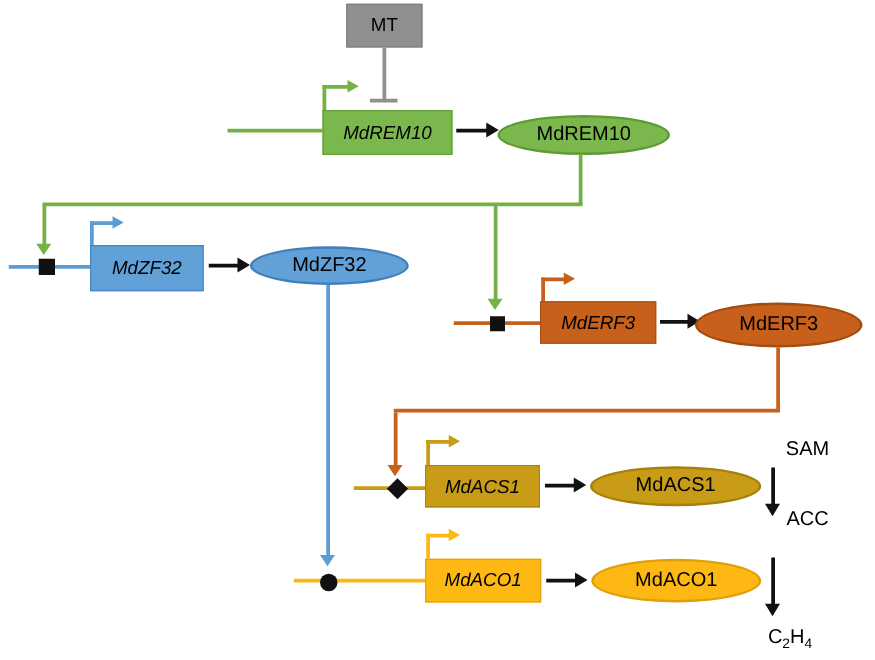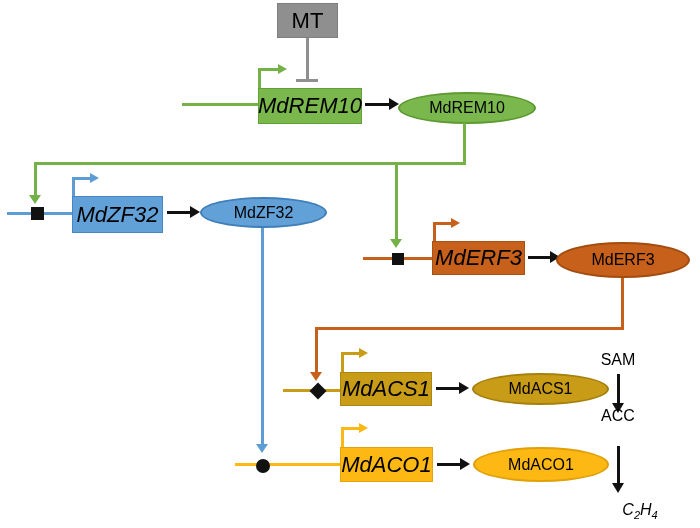--- a/index.html
+++ b/index.html
@@ -2,21 +2,21 @@
 <html><head>
 <meta charset="utf-8">
 <style>
   html,body{margin:0;padding:0;background:#ffffff;}
   .stage{
     position:relative;width:700px;height:528px;background:#ffffff;
     font-family:"Liberation Sans",sans-serif;color:#000;overflow:hidden;
   }
   .line{position:absolute;}
   .box{position:absolute;display:flex;align-items:center;justify-content:center;
-       font-size:22px;color:#000;box-sizing:border-box;}
+       font-size:15px;color:#000;box-sizing:border-box;}
   .gene-label{font-style:italic;}
   .ellipse{position:absolute;border-radius:50%;display:flex;align-items:center;
        justify-content:center;font-size:16px;color:#000;box-sizing:border-box;}
   .tri{position:absolute;width:0;height:0;}
   .tri-right{border-top:5px solid transparent;border-bottom:5px solid transparent;border-left:9px solid #000;}
   .tri-down{border-left:6px solid transparent;border-right:6px solid transparent;border-top:9px solid #000;}
   .tri-right-blk{border-top:6px solid transparent;border-bottom:6px solid transparent;border-left:10px solid #111;}
   .tri-down-blk{border-left:6px solid transparent;border-right:6px solid transparent;border-top:10px solid #111;}
   .tr-green{border-left-color:#74b247;}  .td-green{border-top-color:#74b247;}
   .tr-blue{border-left-color:#5e9cd6;}   .td-blue{border-top-color:#5e9cd6;}
@@ -30,21 +30,21 @@
   .yel-fill{background:#fdb814;border:1px solid #e2a30c;}
   .gray-fill{background:#8f8f8f;border:1px solid #7e7e7e;}
   .green-ell{background:#7ab84d;border:2px solid #5d9a31;}
   .blue-ell{background:#62a0d8;border:2px solid #3f7fba;}
   .orange-ell{background:#c6601b;border:2px solid #a34c10;}
   .dky-ell{background:#c89c16;border:2px solid #a6800c;}
   .yel-ell{background:#fdb814;border:2px solid #e0a00a;}
   .sym-square{position:absolute;background:#111;}
   .sym-diamond{position:absolute;background:#111;transform:rotate(45deg);}
   .sym-circle{position:absolute;background:#111;border-radius:50%;}
-  .metab{position:absolute;transform:translateX(-50%);font-size:16px;color:#000;white-space:nowrap;}
+  .metab{position:absolute;transform:translateX(-50%);font-size:16px;color:#000;white-space:nowrap;margin-left:28px;}
   .metab sub{font-size:11px;}
 </style>
 </head>
 <body>
 
 <div class="stage">
 
   <div class="box gray-fill" style="left:277px;top:3px;width:61px;height:35px;">
     <span>MT</span>
   </div>
@@ -134,17 +134,17 @@
   <div class="ellipse yel-ell" style="left:473px;top:447px;width:136px;height:35px;">
     <span>MdACO1</span>
   </div>
 
   <div class="metab" style="left:618px;top:351px;">SAM</div>
   <div class="line" style="left:617px;top:374px;width:3px;height:30px;background:#111;"></div>
   <div class="tri tri-down-blk" style="left:612px;top:403px;"></div>
   <div class="metab" style="left:618px;top:407px;">ACC</div>
   <div class="line" style="left:617px;top:446px;width:3px;height:38px;background:#111;"></div>
   <div class="tri tri-down-blk" style="left:612px;top:483px;"></div>
-  <div class="metab" style="left:640px;top:501px;font-style:italic;">
+  <div class="metab" style="left:604px;top:501px;">
     <span>C</span><sub>2</sub><span>H</span><sub>4</sub>
   </div>
 
 </div>
 
 </body></html>

